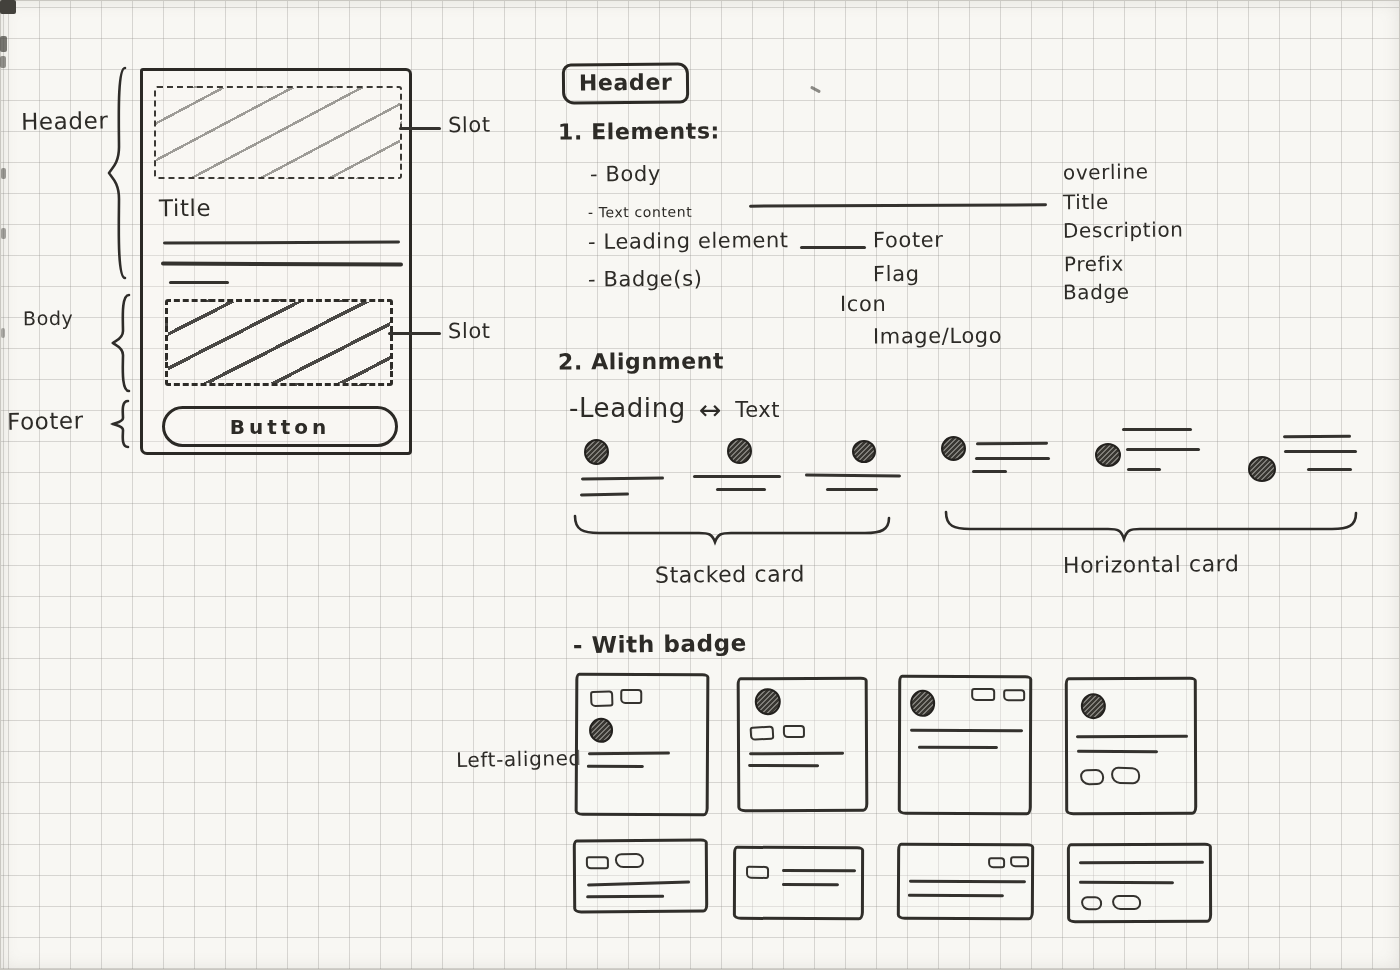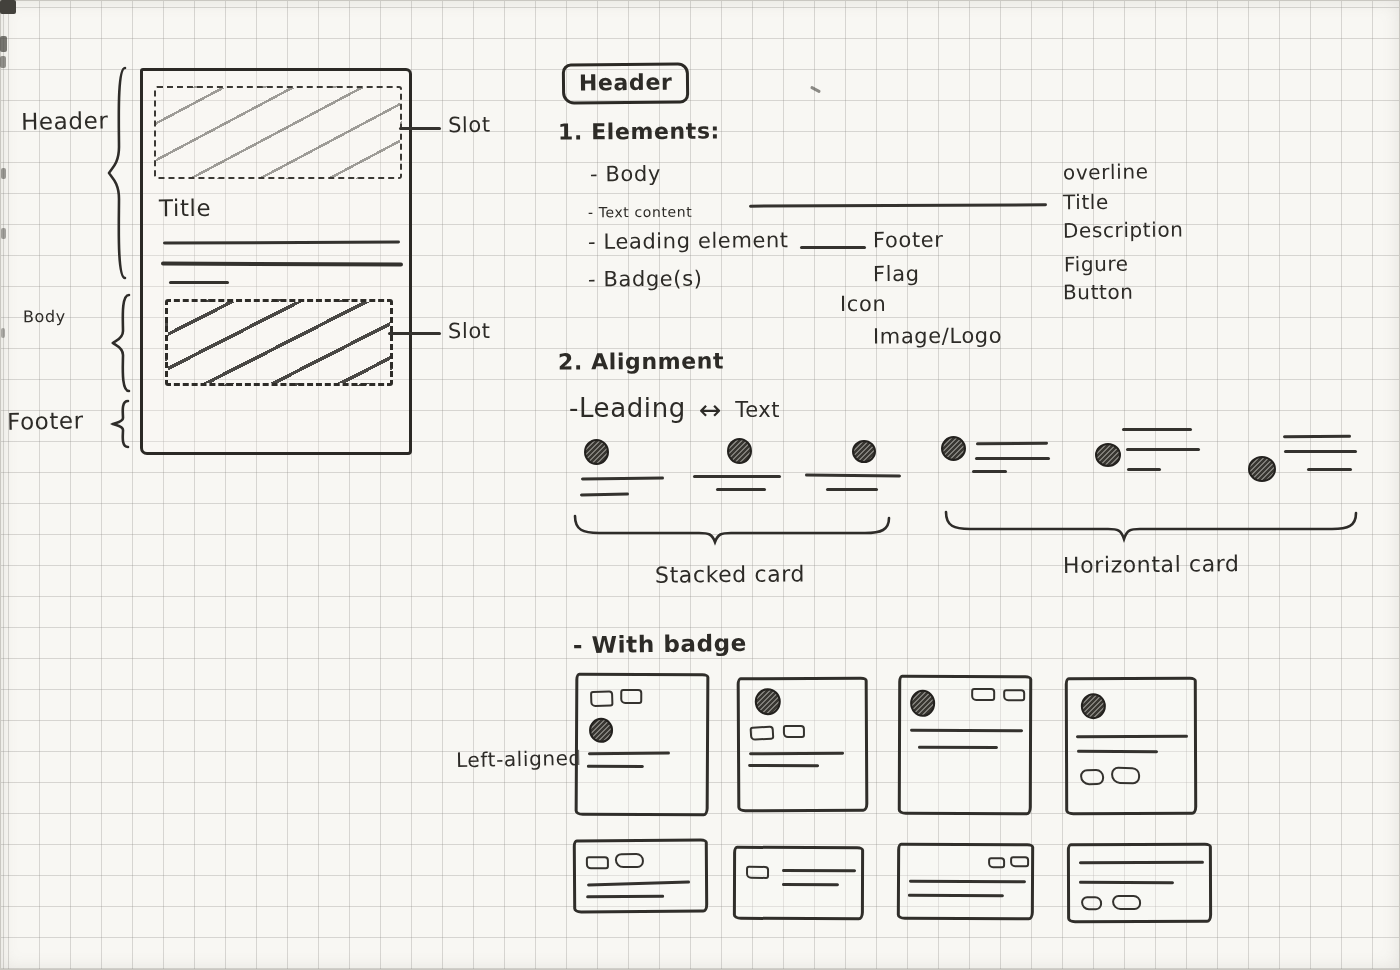--- a/index.html
+++ b/index.html
@@ -70,40 +70,43 @@
 
   <div class="edge-mark" style="left:0;top:0;width:16px;height:14px;"></div>
   <div class="edge-mark" style="left:0;top:36px;width:7px;height:16px;opacity:.7;"></div>
   <div class="edge-mark" style="left:0;top:56px;width:6px;height:12px;opacity:.55;"></div>
   <div class="edge-mark" style="left:1px;top:168px;width:5px;height:11px;opacity:.5;"></div>
   <div class="edge-mark" style="left:1px;top:228px;width:5px;height:11px;opacity:.45;"></div>
   <div class="edge-mark" style="left:1px;top:328px;width:4px;height:10px;opacity:.4;"></div>
   <div class="edge-mark" style="left:810px;top:88px;width:11px;height:3px;transform:rotate(28deg);opacity:.6;"></div>
 
   <div class="abs hw" style="left:21px;top:108px;font-size:23px;transform:rotate(-1deg);">Header</div>
-  <div class="abs hw" style="left:23px;top:307px;font-size:16px;transform:rotate(-0.5deg);text-align:center;">Body</div>
+  <div class="abs hw" style="left:23px;top:307px;font-size:19px;transform:rotate(-0.5deg);text-align:center;">Body</div>
   <div class="abs hw" style="left:7px;top:408px;font-size:23px;transform:rotate(-1deg);">Footer</div>
 
   <svg class="brace" style="left:108px;top:66px;" width="20" height="214" viewBox="0 0 20 214">
     <path d="M17,2 C9,2 11,60 11,81 C11,98 3,103 1,107 C3,111 11,116 11,133 C11,154 9,212 17,212"></path>
   </svg>
   <svg class="brace" style="left:112px;top:293px;" width="20" height="100" viewBox="0 0 20 100">
     <path d="M17,2 C9,2 11,28 11,38 C11,46 3,48 1,50 C3,52 11,54 11,62 C11,72 9,98 17,98"></path>
   </svg>
   <svg class="brace" style="left:112px;top:399px;" width="20" height="50" viewBox="0 0 20 50">
     <path d="M16,2 C9,2 11,14 11,19 C11,23 3,24 1,25 C3,26 11,27 11,31 C11,36 9,48 16,48"></path>
   </svg>
 
   <div class="big-card">
     <div class="slot-box" style="left:11px;top:15px;width:248px;height:93px;"></div>
     <div class="hw" style="position:absolute;left:16px;top:124px;font-size:23px;transform:rotate(-0.5deg);">Title</div>
     <div class="tline" style="left:20px;top:170px;width:237px;transform:rotate(-0.3deg);"></div>
     <div class="tline" style="left:18px;top:191px;width:242px;height:3.5px;transform:rotate(0.2deg);"></div>
     <div class="tline" style="left:26px;top:210px;width:60px;"></div>
     <div class="slot-box dark" style="left:22px;top:228px;width:228px;height:87px;"></div>
+    <div class="pill-btn" style="left:19px;top:335px;width:236px;height:41px;">
+      <span class="hw" style="font-size:20px;letter-spacing:4px;font-weight:bold;">Button</span>
+    </div>
   </div>
 
   <div class="tline" style="left:399px;top:127px;width:42px;"></div>
   <div class="abs hw" style="left:448px;top:113px;font-size:21px;transform:rotate(-1deg);">Slot</div>
   <div class="tline" style="left:388px;top:332px;width:53px;"></div>
   <div class="abs hw" style="left:448px;top:319px;font-size:21px;transform:rotate(-0.5deg);">Slot</div>
 
   <div class="abs" style="left:562px;top:63px;padding:4px 14px 6px 14px;border:3px solid #2b2925;border-radius:9px 11px 9px 12px;transform:rotate(-0.6deg);">
     <span class="hw" style="font-size:22px;font-weight:bold;">Header</span>
   </div>
@@ -118,22 +121,22 @@
   <div class="tline thin" style="left:800px;top:246px;width:66px;"></div>
 
   <div class="abs hw" style="left:873px;top:228px;font-size:21px;transform:rotate(-0.5deg);">Footer</div>
   <div class="abs hw" style="left:873px;top:262px;font-size:21px;transform:rotate(-0.6deg);">Flag</div>
   <div class="abs hw" style="left:840px;top:292px;font-size:21px;transform:rotate(-0.3deg);">Icon</div>
   <div class="abs hw" style="left:873px;top:324px;font-size:21px;transform:rotate(-0.4deg);">Image/Logo</div>
 
   <div class="abs hw" style="left:1063px;top:160px;font-size:20px;transform:rotate(-0.8deg);">overline</div>
   <div class="abs hw" style="left:1063px;top:190px;font-size:20px;transform:rotate(-0.4deg);">Title</div>
   <div class="abs hw" style="left:1063px;top:218px;font-size:20px;transform:rotate(-0.6deg);">Description</div>
-  <div class="abs hw" style="left:1064px;top:252px;font-size:20px;transform:rotate(-0.7deg);">Figure</div>
-  <div class="abs hw" style="left:1063px;top:280px;font-size:20px;transform:rotate(-0.4deg);">Button</div>
+  <div class="abs hw" style="left:1064px;top:252px;font-size:20px;transform:rotate(-0.7deg);">Prefix</div>
+  <div class="abs hw" style="left:1063px;top:280px;font-size:20px;transform:rotate(-0.4deg);">Badge</div>
 
   <div class="abs hw" style="left:558px;top:349px;font-size:22px;font-weight:bold;transform:rotate(-0.4deg);">2. Alignment</div>
   <div class="abs" style="left:569px;top:393px;">
     <span class="hw" style="font-size:26px;margin-top:28px;">-Leading</span>
     <span class="hw" style="font-size:27px;vertical-align:-2px;margin:0 8px;">↔</span>
     <span class="hw" style="font-size:21px;margin-top:29px;">Text</span>
   </div>
 
   <div>
     <div class="dot" style="left:584px;top:439px;width:25px;height:26px;"></div>

